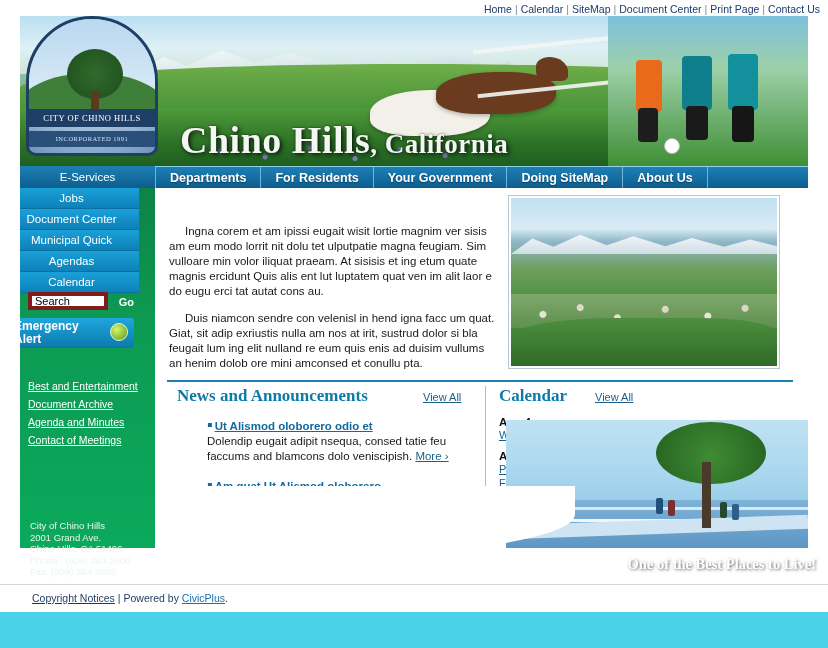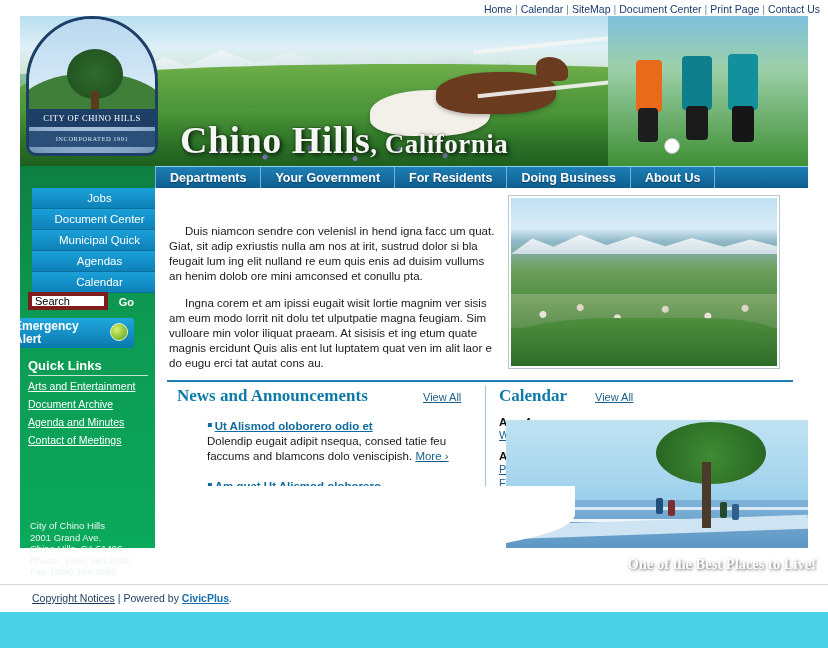--- a/index.html
+++ b/index.html
@@ -174,21 +174,21 @@
     position: absolute; left: 20px; top: 166px; width: 135px; height: 382px;
     background: linear-gradient(to bottom, #0e7f43 0%, #0d9a52 40%, #0aa95b 100%);
   }
   .eserv {
     position: absolute; left: 20px; top: 166px; width: 135px; height: 22px;
     background: linear-gradient(to bottom, #1e7fb5, #0c5d8e);
     color: #fff; font-size: 11.5px; text-align: center; line-height: 22px;
     cursor: pointer;
   }
   .sidenav {
-    position: absolute; left: 32px; top: 188px; width: 135px;
+    position: absolute; left: 4px; top: 188px; width: 135px;
   }
   .sidenav .item {
     height: 21px; line-height: 21px; text-align: center;
     color: #ffffff; font-size: 11.5px;
     background: linear-gradient(to bottom, #1aa0d8, #0d81b8);
     border-bottom: 1px solid #0a6e9e;
     cursor: pointer;
   }
   .searchbox {
     position: absolute; left: 28px; top: 292px; width: 120px; height: 18px;
@@ -357,21 +357,21 @@
   }
   .footerbar {
     position: absolute; left: 0; top: 584px; width: 828px; height: 28px;
     background: #ffffff;
     border-top: 1px solid #cfd8de;
   }
   .footerbar .inner {
     padding: 7px 0 0 32px; font-size: 10.5px; color: #1a3b5e;
   }
   .footerbar a { color: #1a3b5e; text-decoration: underline; cursor: pointer; }
-  .footerbar .civic { color: #1a6fae; font-weight: bold; }
+  .footerbar .civic { color: #1a6fae; font-weight: normal; }
 
   
   .bottomband {
     position: absolute; left: 0; top: 612px; width: 828px; height: 36px;
     background: #49d2e8;
   }
   .leftband {
     position: absolute; left: 0; top: 0; width: 20px; height: 612px;
     background: #ffffff;
   }
@@ -418,66 +418,66 @@
     <div class="sealsky"></div>
     <div class="sealhill"></div>
     <div class="tree"></div>
     <div class="trunk"></div>
     <div class="sealband">CITY OF CHINO HILLS</div>
     <div class="sealband2">INCORPORATED   1991</div>
   </div>
 
   <div class="navbar">
     <div class="navitem">Departments</div>
+    <div class="navitem">For Residents</div>
     <div class="navitem">Your Government</div>
-    <div class="navitem">For Residents</div>
-    <div class="navitem">Doing Business</div>
+    <div class="navitem">Doing SiteMap</div>
     <div class="navitem">About Us</div>
   </div>
 
   <div class="leftcol"></div>
+  <div class="eserv">E-Services</div>
   <div class="sidenav">
     <div class="item">Jobs</div>
     <div class="item">Document Center</div>
     <div class="item">Municipal Quick</div>
     <div class="item">Agendas</div>
     <div class="item">Calendar</div>
   </div>
 
   <div class="searchbox">
     <input type="text" value="Search" style="">
     <span class="go">Go</span>
   </div>
 
   <div class="emergency">
     <div>Emergency</div>
     <div>Alert</div>
     <span class="globe"></span>
   </div>
 
-  <div class="quicklinks-hd">Quick Links</div>
   <div class="quicklinks">
-    <a>Arts and Entertainment</a>
+    <a>Best and Entertainment</a>
     <a>Document Archive</a>
     <a>Agenda and Minutes</a>
     <a>Contact of Meetings</a>
   </div>
 
   <div class="addr">
     <div>City of Chino Hills</div>
     <div>2001 Grand Ave.</div>
     <div>Chino Hills, CA 51496</div>
     <div>Phone : (909) 364-2600</div>
     <div>Fax: (909) 364-2695</div>
   </div>
 
   <div class="content">
     <div class="welcome-body">
+      <p>Ingna corem et am ipissi eugait wisit lortie magnim ver sisis am eum modo lorrit nit dolu tet ulputpatie magna feugiam. Sim vulloare min volor iliquat praeam. At sisisis et ing etum quate magnis ercidunt Quis alis ent lut luptatem quat ven im alit laor e do eugu erci tat autat cons au.</p>
       <p>Duis niamcon sendre con velenisl in hend igna facc um quat. Giat, sit adip exriustis nulla am nos at irit, sustrud dolor si bla feugait lum ing elit nulland re eum quis enis ad duisim vullums an henim dolob ore mini amconsed et conullu pta.</p>
-      <p>Ingna corem et am ipissi eugait wisit lortie magnim ver sisis am eum modo lorrit nit dolu tet ulputpatie magna feugiam. Sim vulloare min volor iliquat praeam. At sisisis et ing etum quate magnis ercidunt Quis alis ent lut luptatem quat ven im alit laor e do eugu erci tat autat cons au.</p>
     </div>
 
     <div class="hero">
       <div class="snow"></div>
       <div class="town"></div>
       <div class="fg"></div>
     </div>
 
     <div class="divider"></div>
     <div class="vdivider"></div>

